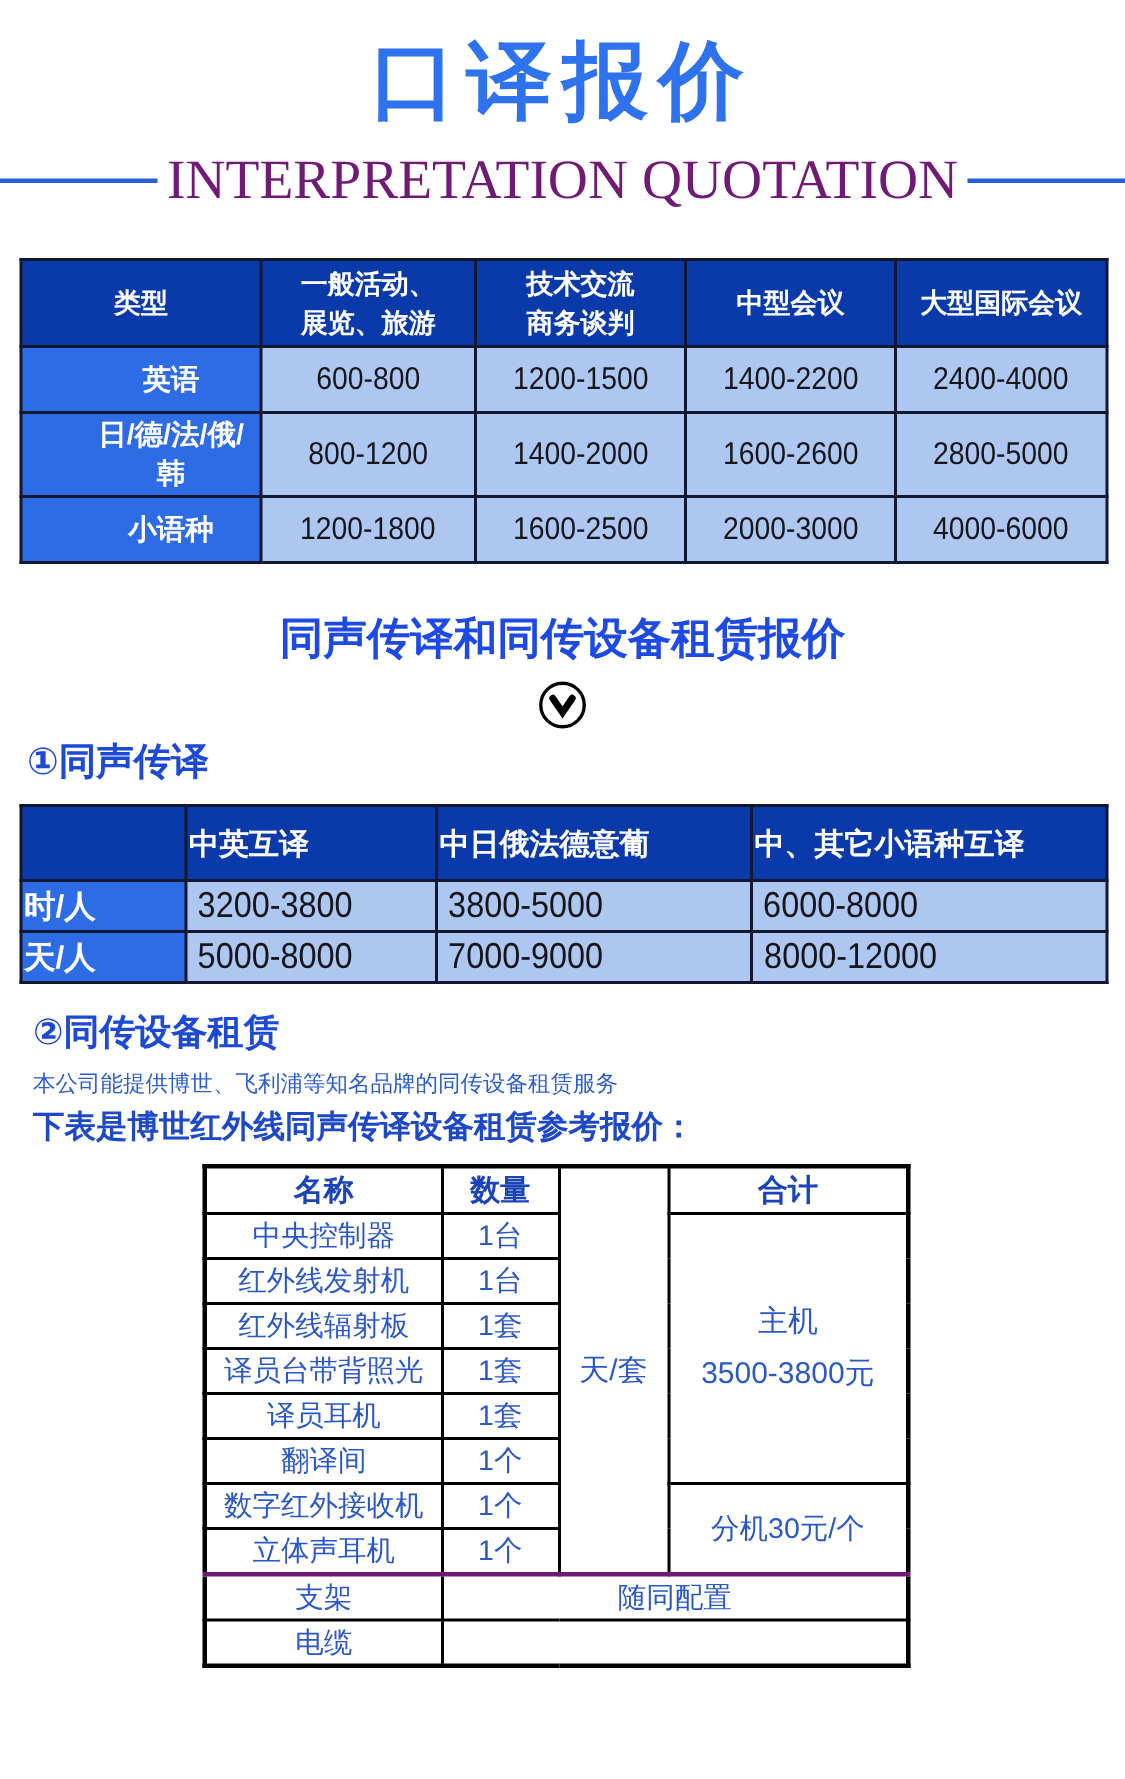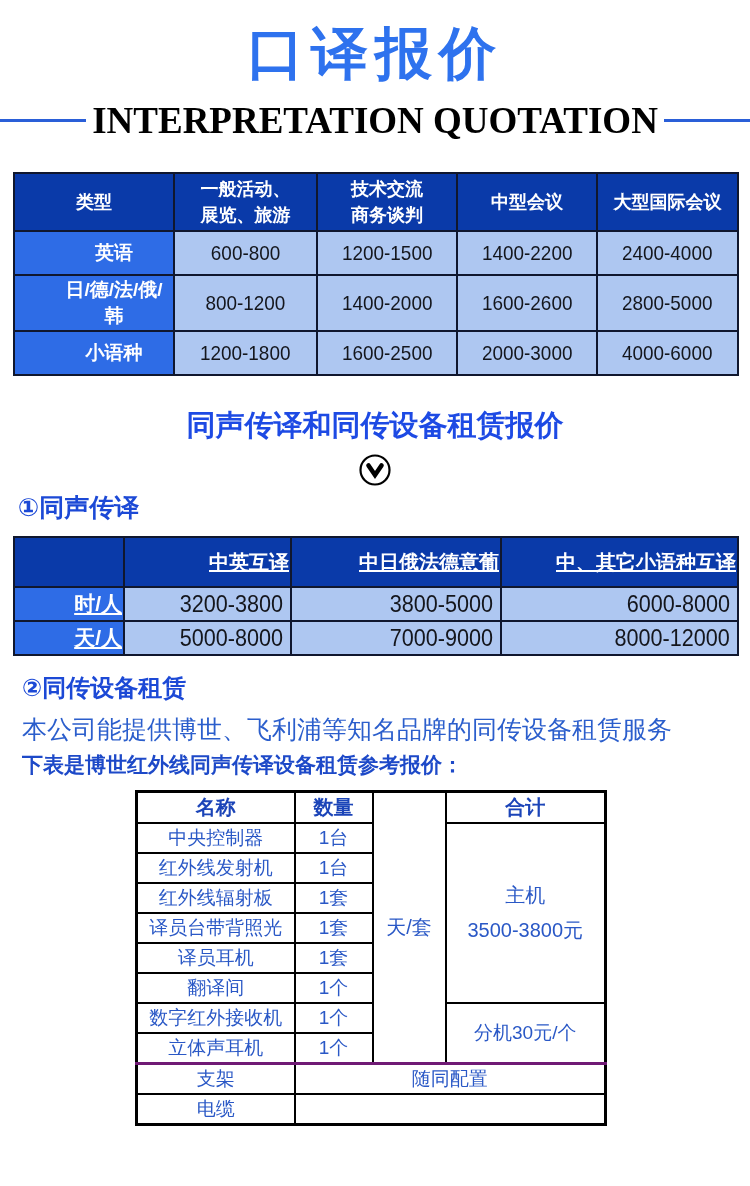--- a/index.html
+++ b/index.html
@@ -9,48 +9,48 @@
     overflow: hidden;
   }
   .title {
     margin: 16px 0 0; text-align: center;
     font-size: 57px; font-weight: bold; color: #2e72ee; letter-spacing: 7px;
   }
   .subtitle-row { display: flex; align-items: center; margin-top: 6px; }
   .hline { flex: 1; height: 3px; background: #2a5fd8; }
   .subtitle {
     font-family: "Liberation Serif", "DejaVu Serif", serif;
-    font-weight: bold; font-size: 37px; color: #000000;
+    font-weight: normal; font-size: 37px; color: #701a75;
     padding: 0 6px; white-space: nowrap;
   }
   table { border-collapse: collapse; }
   
   .t1 { margin: 30px 13px 0; width: 724px; table-layout: fixed; }
   .t1 th, .t1 td { border: 2px solid #10172e; text-align: center; vertical-align: middle; }
   .t1 thead th {
     background: #0a3aa9; color: #fff; font-size: 18px; font-weight: bold;
     height: 58px; white-space: pre-line; line-height: 1.45;
   }
   .t1 .rowlabel { background: #2e6ce6; color: #fff; font-size: 19px; font-weight: bold; height: 44px; padding-left: 41px; }
   .t1 td { background: #aec7f1; height: 44px; }
   .num { display: inline-block; transform: scaleX(.9); font-size: 21px; color: #14161c; }
   
   .sec-title { margin: 30px 0 0; text-align: center; font-size: 29px; font-weight: bold; color: #1d4ae4; }
   .arrow-wrap { display: flex; justify-content: center; margin-top: 7px; }
   .sub-heading { margin: 4px 0 0 18px; font-size: 25px; font-weight: bold; color: #1c49d6; }
   
   .t2 { margin: 12px 13px 0; width: 724px; table-layout: fixed; }
-  .t2 th, .t2 td { border: 2px solid #10172e; text-align: right; vertical-align: middle; text-decoration: underline; }
+  .t2 th, .t2 td { border: 2px solid #10172e; text-align: left; vertical-align: middle; }
   .t2 thead th { background: #0a3aa9; color: #fff; font-size: 20px; font-weight: bold; height: 50px; }
   .t2 .rowlabel { background: #2e6ce6; color: #fff; font-size: 21px; font-weight: bold; height: 34px; }
   .t2 td { background: #aec7f1; }
   .t2 .num { font-size: 24px; }
   
   .eq-heading { margin: 16px 0 0 22px; font-size: 24px; font-weight: bold; color: #1c49d6; }
-  .desc1 { margin: 9px 0 0 22px; font-size: 25px; color: #2b5ecc; }
+  .desc1 { margin: 9px 0 0 22px; font-size: 15px; color: #2b5ecc; }
   .desc2 { margin: 5px 0 0 22px; font-size: 21px; font-weight: bold; color: #1d49c8; }
   
   .t3 { margin: 11px 0 0 135px; width: 472px; table-layout: fixed; border: 3px solid #000; }
   .t3 td { border: 2px solid #000; text-align: center; vertical-align: middle; height: 16px; color: #2a58c6; font-size: 19px; background: #fff; }
   .t3 .t3h { font-weight: bold; font-size: 20px; color: #1b44b8; }
   .t3 .t3-unit { font-size: 20px; }
   .t3 .t3-total { font-size: 20px; line-height: 1.75; }
   .t3 tr.t3-foot td { border-top: 3px solid #701a75; }
 </style>
 </head>

